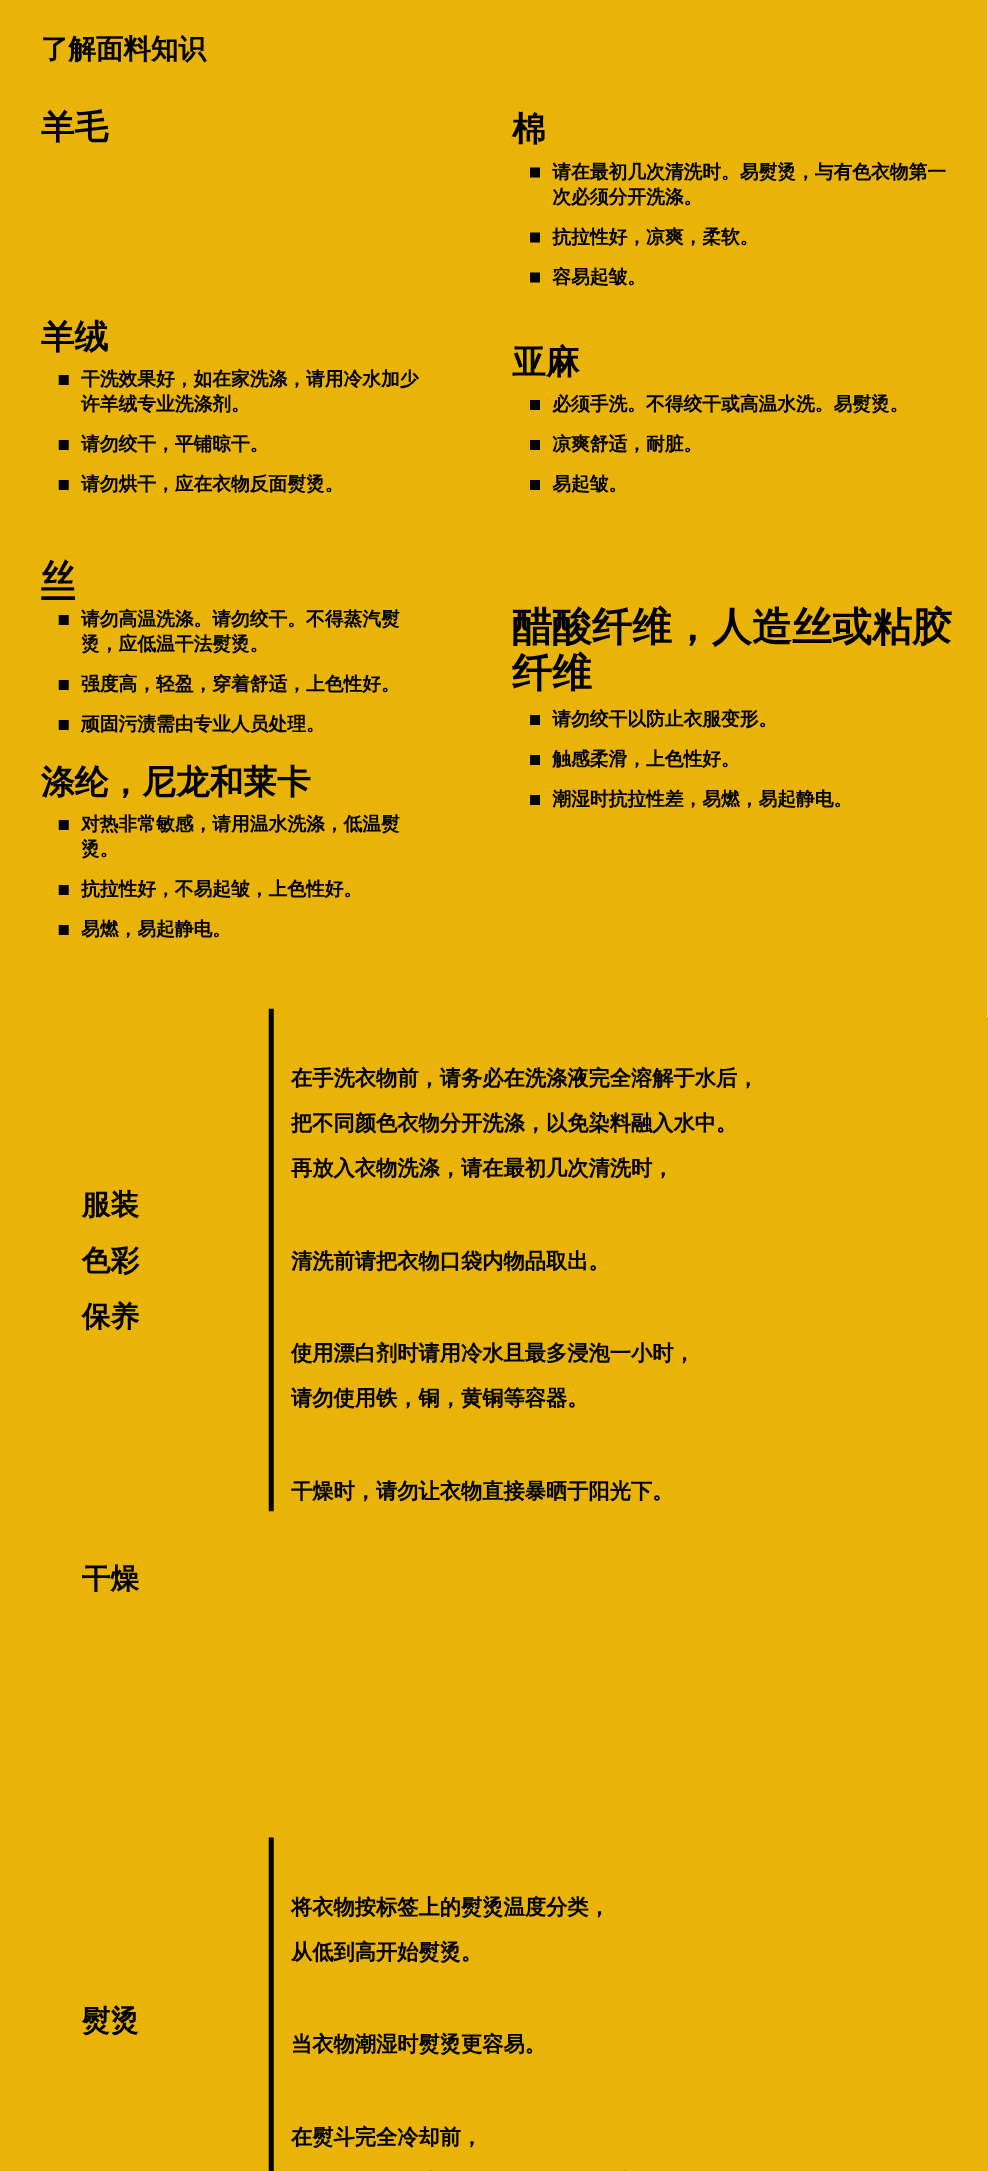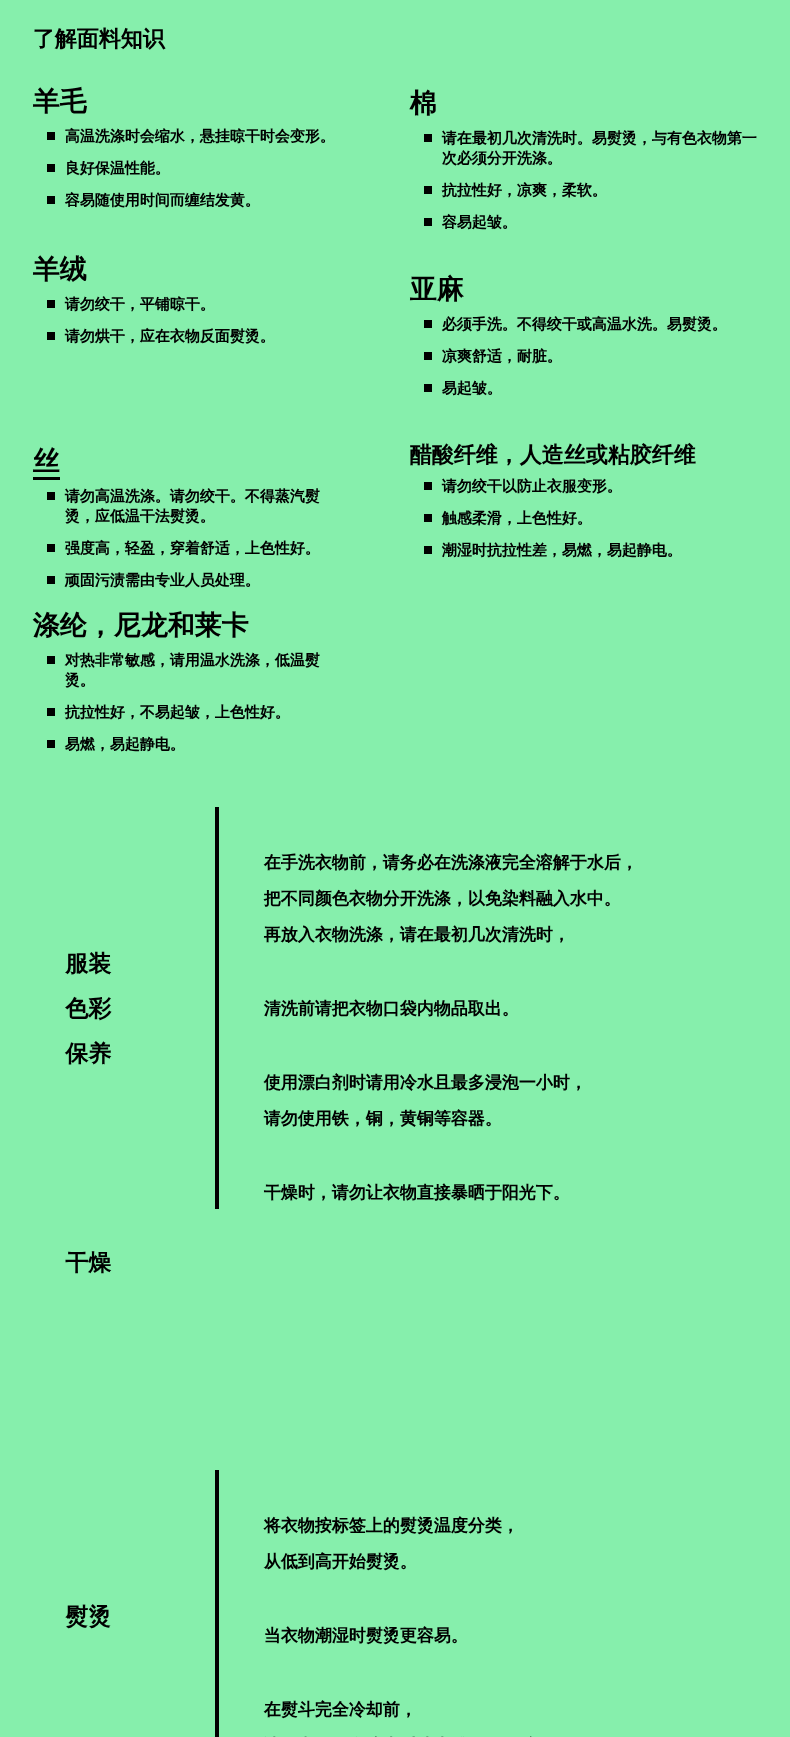--- a/index.html
+++ b/index.html
@@ -1,73 +1,63 @@
 <!DOCTYPE html>
 <html><head>
 <meta charset="utf-8">
 <style>
   * { margin:0; padding:0; box-sizing:border-box; }
   html,body { background:#ffffff; }
   body { font-family:"Liberation Sans", sans-serif; color:#000; }
-  .page { position:relative; width:790px; height:1737px; background:#86efac; overflow:hidden; }
+  .page { position:relative; width:790px; height:1737px; background:#eab308; overflow:hidden; }
 
   .title { position:absolute; left:33px; top:24px; font-size:22px; font-weight:bold; }
 
   .fabric { position:absolute; }
   .fabric.col-left  { left:33px;  width:302px; }
   .fabric.col-right { left:410px; width:356px; }
   .fabric h2 { font-size:27px; font-weight:bold; margin-bottom:9px; line-height:1.15; }
-  .fabric h2.small { font-size:22px; }
+  .fabric h2.small { font-size:32px;margin-top:41px; }
   .fabric h2 .underlined { border-bottom:3px solid #000; padding-bottom:1px; }
   .fabric ul { list-style:none; padding-left:14px; }
   .fabric li { display:flex; gap:10px; font-size:15px; font-weight:bold; line-height:20px; margin-bottom:12px; }
   .sq { flex:0 0 auto; width:8px; height:8px; background:#000; margin-top:6px; }
 
   .care { position:absolute; left:0; width:790px; }
   .care-bar   { position:absolute; left:215px; top:2px; bottom:2px; width:4px; background:#000; }
   .care-label { position:absolute; left:0; top:0; bottom:0; width:177px;
                 display:flex; flex-direction:column; justify-content:center; align-items:center;
                 font-size:23px; font-weight:bold; line-height:45px; }
   .care-text  { margin-left:233px; width:440px; padding-top:2px; font-size:17px; font-weight:bold; }
   .care-text p { margin:0 0 38px 0; }
   .care-text p:last-child { margin-bottom:0; }
-  .care-text .ln { line-height:36px;margin-left:31px; }
+  .care-text .ln { line-height:36px; }
 
   #blk-color  { top:805px;  }
   #blk-drying { top:1262px; }
   #blk-iron   { top:1468px; }
 </style>
 </head>
 <body>
 
 <div class="page">
 
   <h1 class="title">了解面料知识</h1>
 
   <section class="fabric col-left" style="top:86px">
     <h2><span>羊毛</span></h2>
-    <ul>
-      <li>
-          <span class="sq"></span>
-          <span>高温洗涤时会缩水，悬挂晾干时会变形。</span>
-        </li>
-      <li>
-          <span class="sq"></span>
-          <span>良好保温性能。</span>
-        </li>
-      <li>
-          <span class="sq"></span>
-          <span>容易随使用时间而缠结发黄。</span>
-        </li>
-    </ul>
   </section>
 
   <section class="fabric col-left" style="top:254px">
     <h2><span>羊绒</span></h2>
     <ul>
+      <li>
+          <span class="sq"></span>
+          <span>干洗效果好，如在家洗涤，请用冷水加少许羊绒专业洗涤剂。</span>
+        </li>
       <li>
           <span class="sq"></span>
           <span>请勿绞干，平铺晾干。</span>
         </li>
       <li>
           <span class="sq"></span>
           <span>请勿烘干，应在衣物反面熨烫。</span>
         </li>
     </ul>
   </section>

